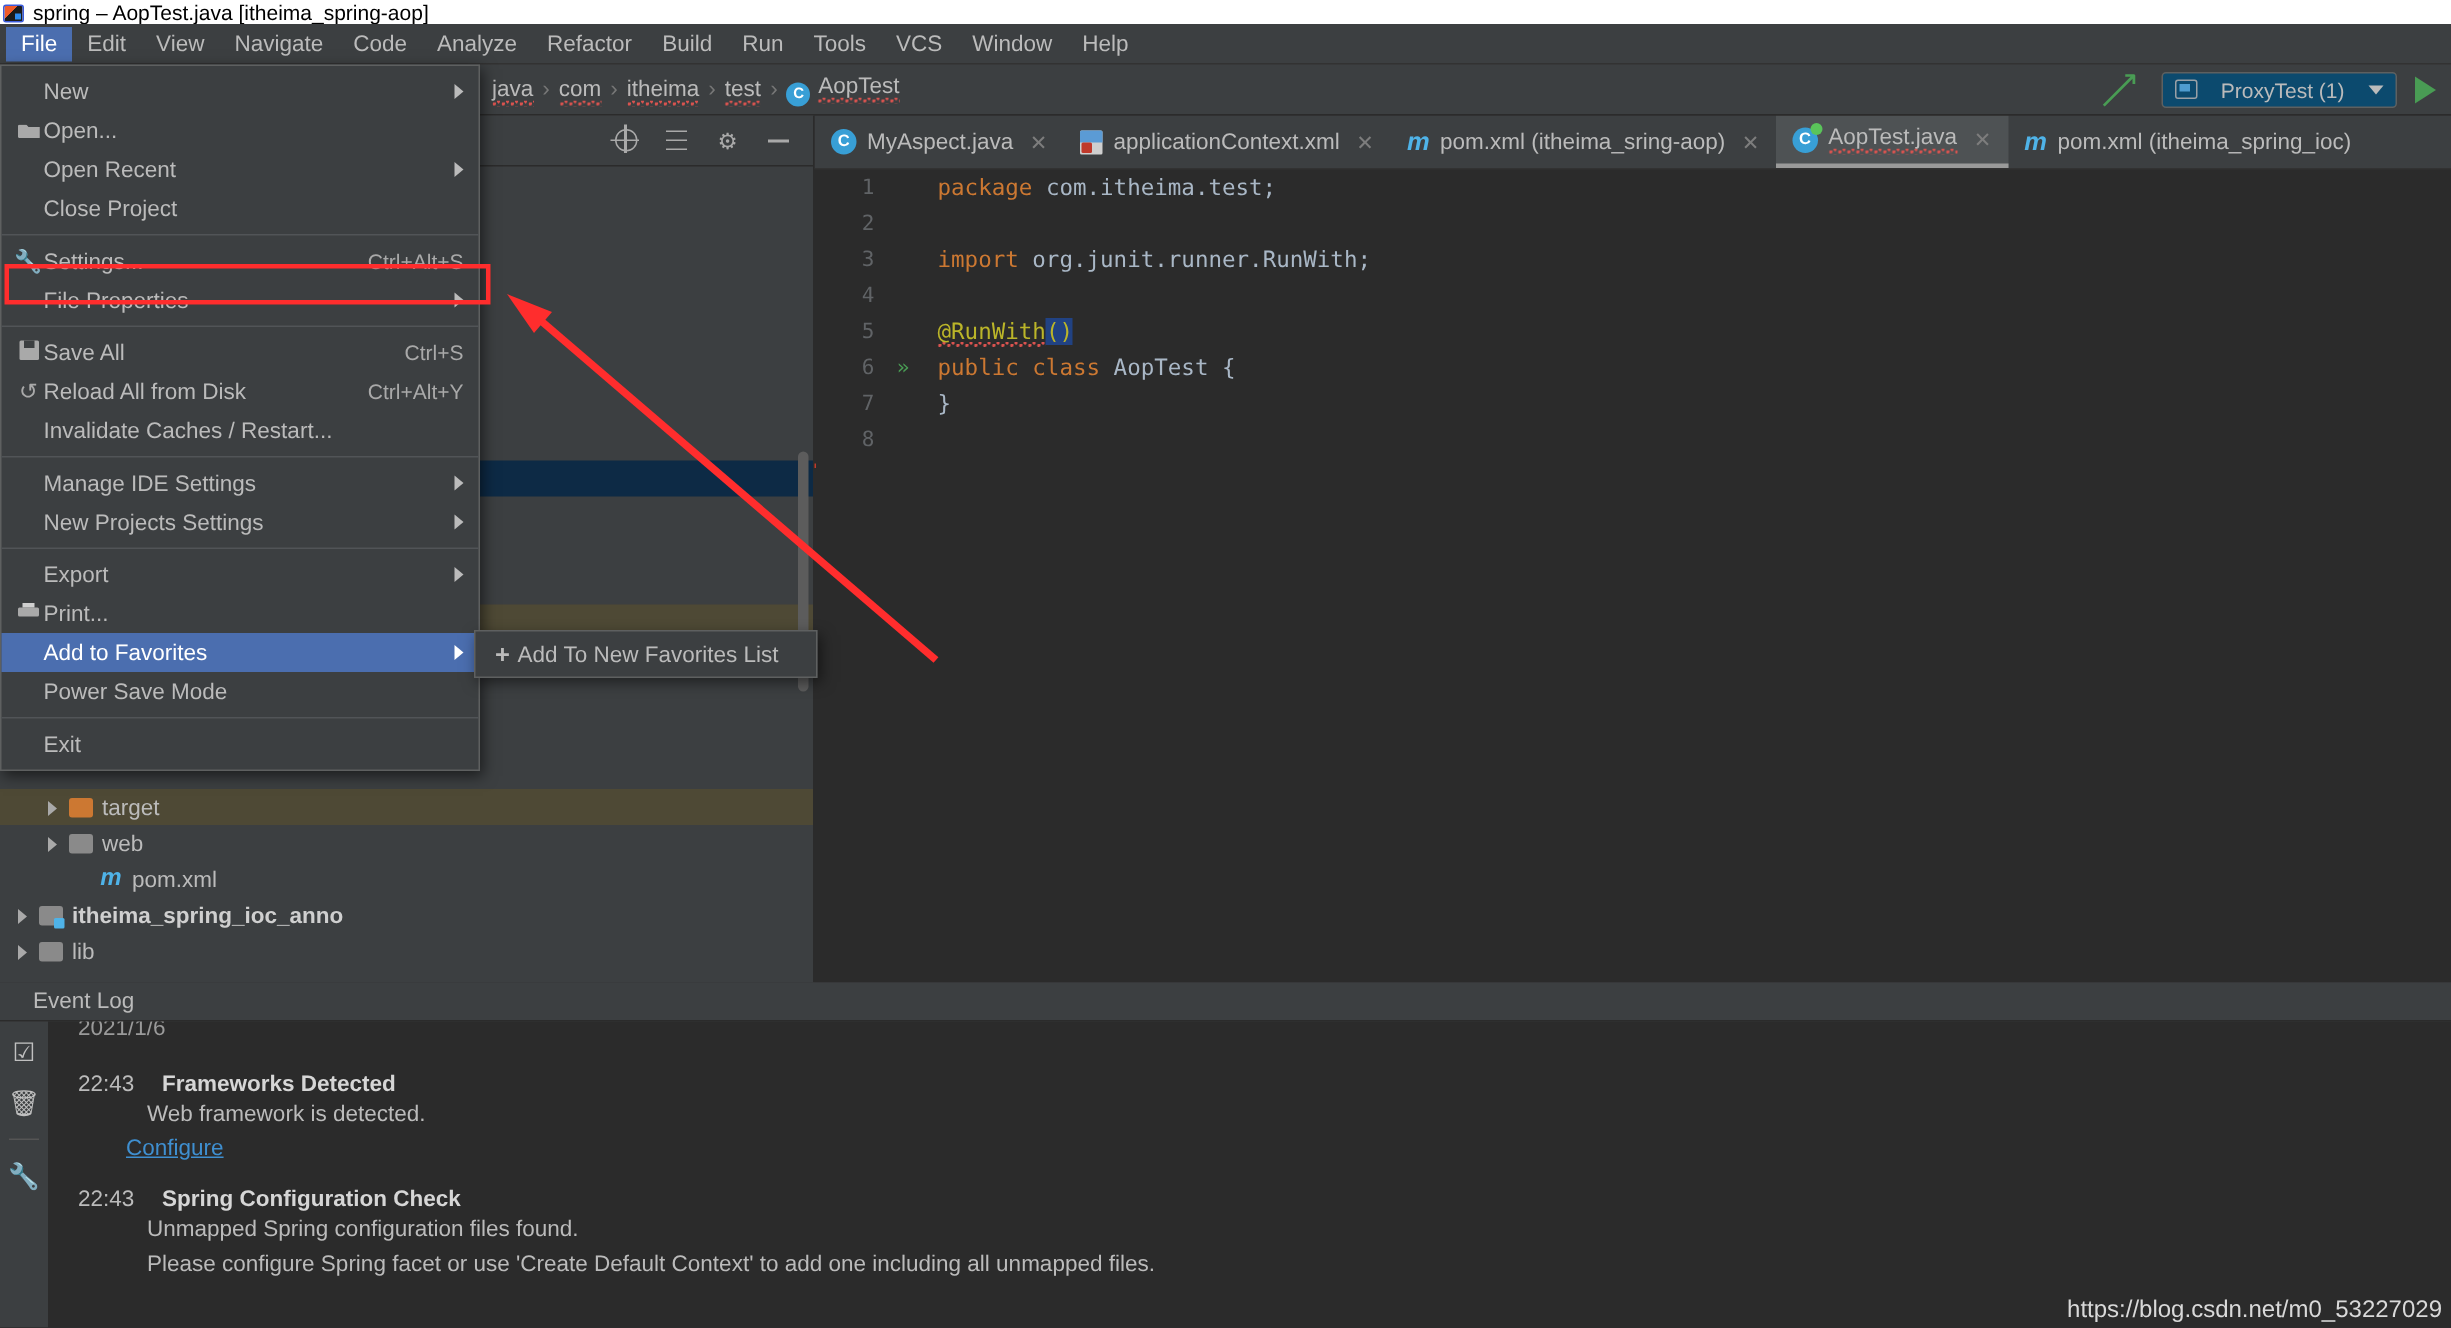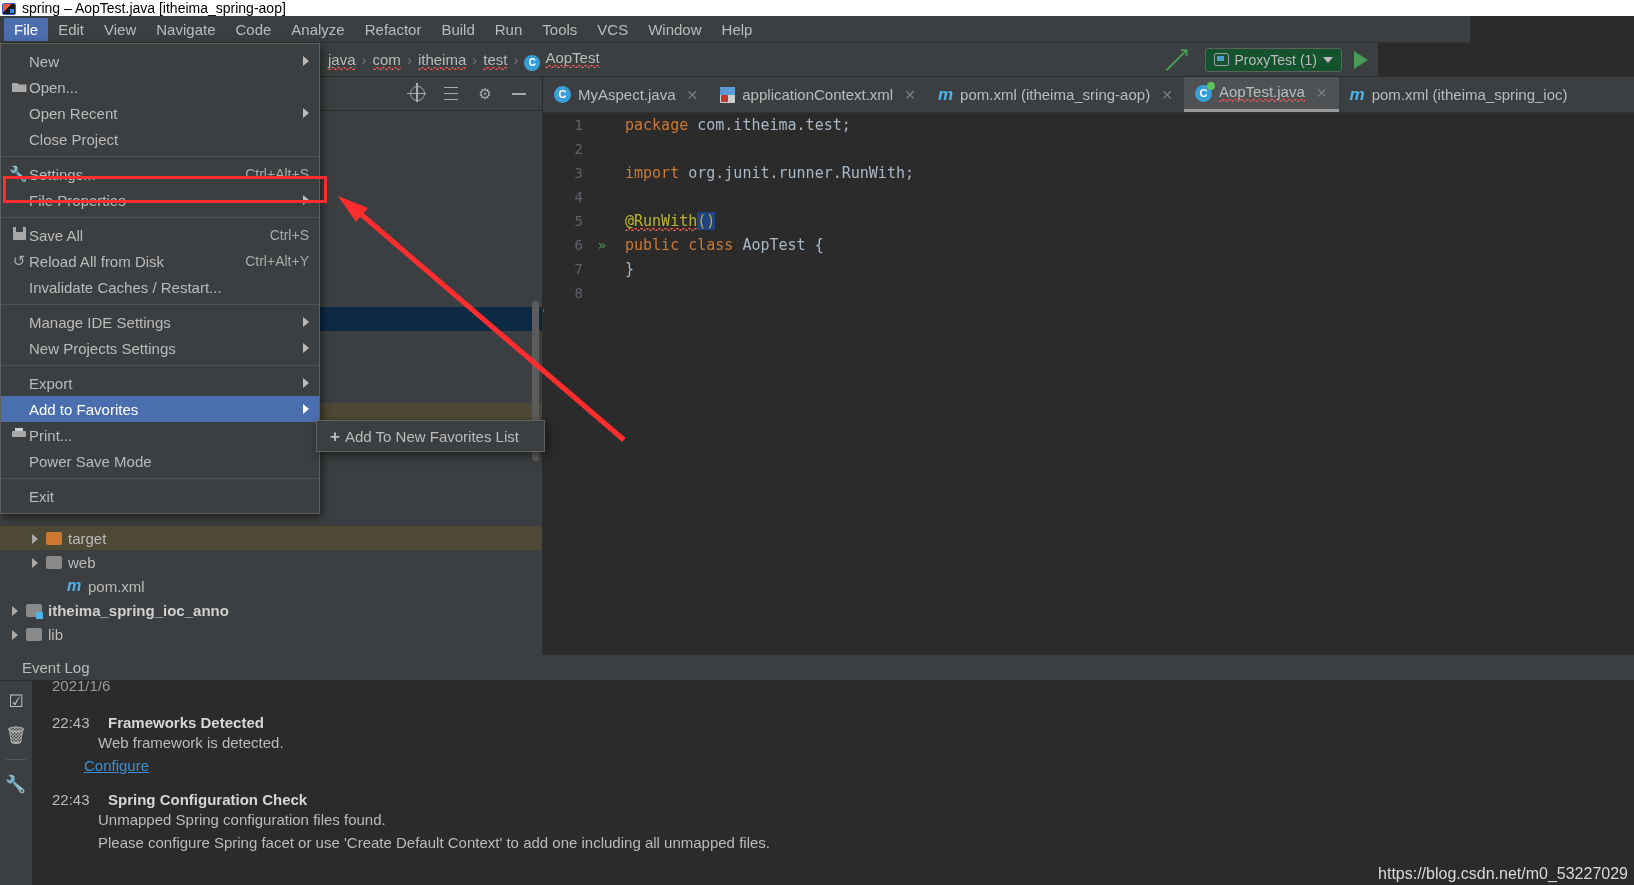--- a/index.html
+++ b/index.html
@@ -24,33 +24,33 @@
     border:1px solid #3b5bdb; border-radius:2px;
     position:relative;
   }
   #titlebar .tb-icon::after{
     content:""; position:absolute; right:1px; bottom:1px;
     width:4px;height:4px;background:#2d8cf0;
   }
 
   
   #menubar{
-    position:absolute; left:0; top:16px; width:1470px; height:27px;
+    position:absolute; left:0; top:16px; width:1634px; height:27px;
     background:#3c3f41; border-bottom:1px solid #323232;
     display:flex; align-items:center; padding-left:4px;
   }
   .mb-item{
     font-size:15px; color:#bbbbbb; padding:3px 10px; white-space:nowrap;
     cursor:default;
   }
   .mb-item.active{ background:#4b6eaf; color:#ffffff; }
 
   
   #navbar{
-    position:absolute; left:0; top:43px; width:1378px; height:34px;
+    position:absolute; left:0; top:43px; width:1634px; height:34px;
     background:#3c3f41; border-bottom:1px solid #2b2b2b;
     display:flex; align-items:center;
   }
   #navbar .collapse-arrow{
     margin-left:8px; width:16px; height:16px; position:relative;
   }
   #navbar .collapse-arrow::after{
     content:""; position:absolute; left:4px; top:3px;
     border-left:6px solid #a9a9a9; border-top:5px solid transparent;
     border-bottom:5px solid transparent;
@@ -67,23 +67,23 @@
     padding-bottom:3px;
   }
   .crumb-sep{ color:#777; font-size:15px; padding:0 2px; }
   .crumb .cls-ico{
     display:inline-block;width:16px;height:16px;border-radius:50%;
     background:#389fd6;color:#fff;font-size:10px;line-height:16px;
     text-align:center;font-weight:bold;margin-right:5px;vertical-align:-3px;
   }
   #navbar .right-tools{ margin-left:auto; display:flex; align-items:center; gap:12px; padding-right:10px;}
   .run-config{
-    display:flex;align-items:center;gap:6px;
+    display:flex;align-items:center;gap:16px;
     border:1px solid #5e6060;border-radius:3px;
-    padding:3px 8px;font-size:14px;color:#bbbbbb;background:#14532d;
+    padding:3px 8px;font-size:14px;color:#bbbbbb;background:#0c4a6e;
   }
   .run-config .cfg-ico{
     width:15px;height:13px;border:1.5px solid #9aa0a6;border-radius:2px;
     position:relative;display:inline-block;
   }
   .run-config .cfg-ico::after{content:"";position:absolute;left:2px;top:2px;width:7px;height:5px;background:#4f9ccf;}
   .caret-down{ width:0;height:0;border-left:5px solid transparent;border-right:5px solid transparent;border-top:6px solid #bbbbbb;}
   .green-arrow-up{ color:#499c54; font-size:22px; line-height:1; transform:rotate(-45deg); display:inline-block;}
   .run-play{ width:0;height:0;border-left:14px solid #499c54;border-top:9px solid transparent;border-bottom:9px solid transparent;}
 
@@ -502,28 +502,28 @@
       <span class="mi-ico"></span>
       <span class="mi-label">New Projects Settings</span>
       <span class="submenu-arrow"></span>
     </div>
     <div class="mi-sep"></div>
     <div class="mi">
       <span class="mi-ico"></span>
       <span class="mi-label">Export</span>
       <span class="submenu-arrow"></span>
     </div>
-    <div class="mi sel">
-      <span class="mi-ico"></span>
-      <span class="mi-label">Add to Favorites</span>
-      <span class="submenu-arrow"></span>
-    </div>
     <div class="mi">
       <span class="mi-ico"><span class="ic-print"></span></span>
       <span class="mi-label">Print...</span>
+    </div>
+    <div class="mi sel">
+      <span class="mi-ico"></span>
+      <span class="mi-label">Add to Favorites</span>
+      <span class="submenu-arrow"></span>
     </div>
     <div class="mi">
       <span class="mi-ico"></span>
       <span class="mi-label">Power Save Mode</span>
     </div>
     <div class="mi-sep"></div>
     <div class="mi">
       <span class="mi-ico"></span>
       <span class="mi-label">Exit</span>
     </div>

